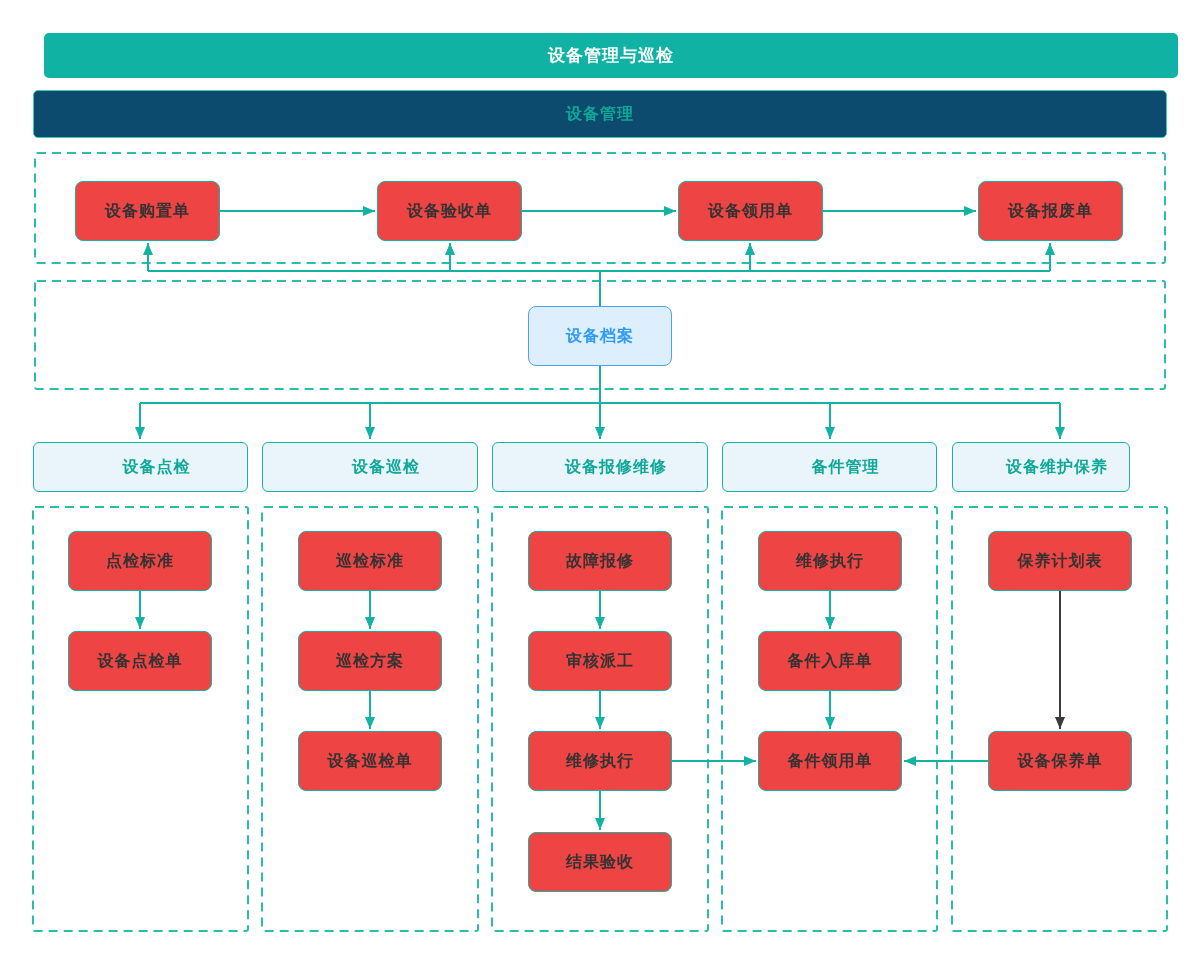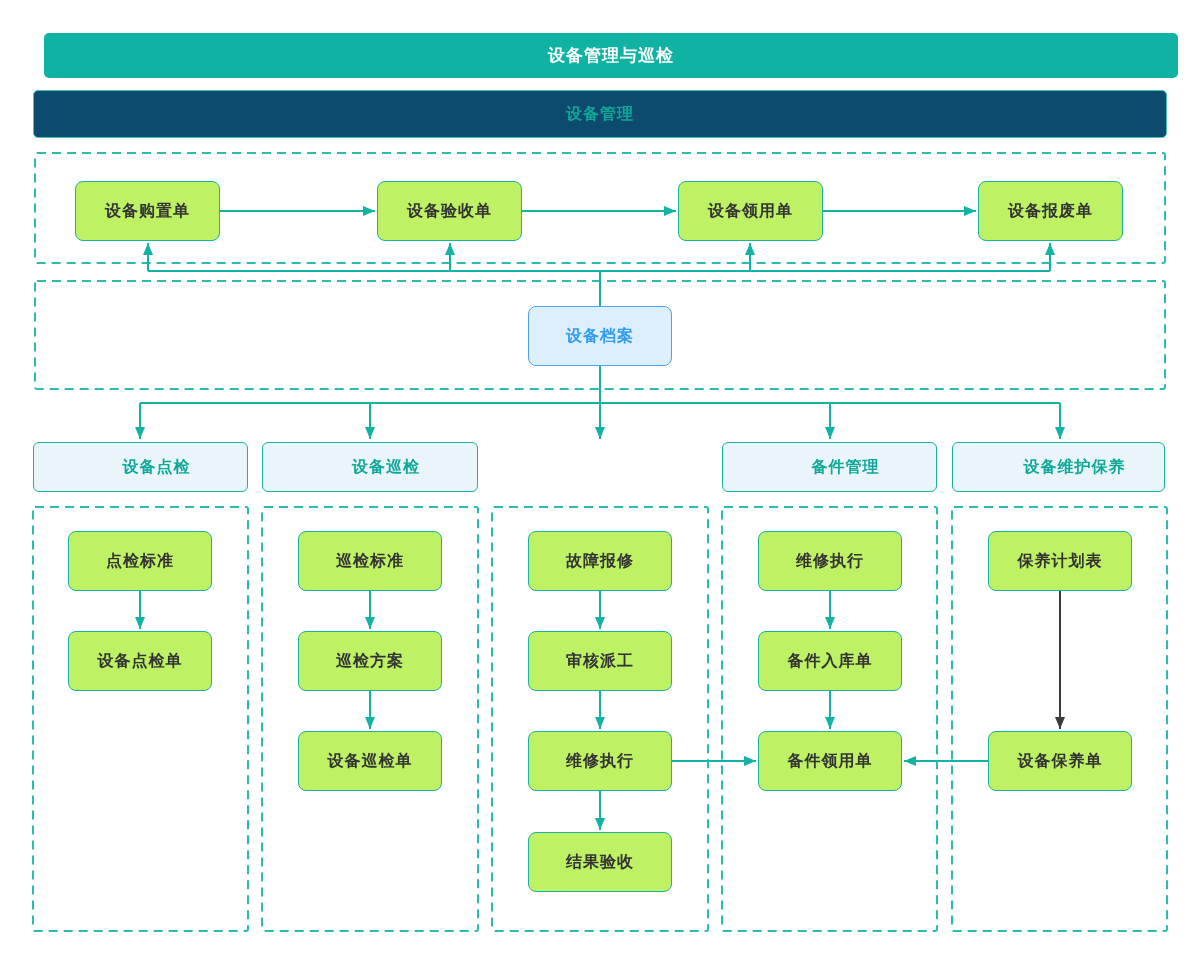--- a/index.html
+++ b/index.html
@@ -15,21 +15,21 @@
   }
   .bar-sub{
     position:absolute;left:33px;top:90px;width:1134px;height:48px;
     background:#0c4a6e;border:1px solid #49c3b8;border-radius:5px;
     display:flex;align-items:center;justify-content:center;
     color:#0fa898;font-size:16px;font-weight:bold;letter-spacing:1px;
     box-sizing:border-box;
   }
   .node{
     position:absolute;width:144px;height:60px;
-    background:#bef264;border:1.5px solid #16b2a3;border-radius:8px;
+    background:#ef4444;border:1.5px solid #16b2a3;border-radius:8px;
     display:flex;align-items:center;justify-content:center;
     color:#333333;font-size:16px;font-weight:bold;letter-spacing:1px;
     box-sizing:border-box;
   }
   .node-blue{
     background:#ddeefc;border-color:#4aa2f0;color:#2f9bf1;
   }
   .hdr{
     position:absolute;top:442px;height:50px;
     background:#e9f5fa;border:1.5px solid #16b2a3;border-radius:6px;
@@ -115,22 +115,23 @@
 
   <div class="node" style="left:75px;top:181px;width:145px">设备购置单</div>
   <div class="node" style="left:377px;top:181px;width:145px">设备验收单</div>
   <div class="node" style="left:678px;top:181px;width:145px">设备领用单</div>
   <div class="node" style="left:978px;top:181px;width:145px">设备报废单</div>
 
   <div class="node node-blue" style="left:528px;top:306px">设备档案</div>
 
   <div class="hdr" style="left:33px;width:215px">设备点检</div>
   <div class="hdr" style="left:262px;width:216px">设备巡检</div>
+  <div class="hdr" style="left:492px;width:216px">设备报修维修</div>
   <div class="hdr" style="left:722px;width:215px">备件管理</div>
-  <div class="hdr" style="left:952px;width:213px">设备维护保养</div>
+  <div class="hdr" style="left:952px;width:178px">设备维护保养</div>
 
   <div class="node" style="left:68px;top:531px">点检标准</div>
   <div class="node" style="left:68px;top:631px">设备点检单</div>
 
   <div class="node" style="left:298px;top:531px">巡检标准</div>
   <div class="node" style="left:298px;top:631px">巡检方案</div>
   <div class="node" style="left:298px;top:731px">设备巡检单</div>
 
   <div class="node" style="left:528px;top:531px">故障报修</div>
   <div class="node" style="left:528px;top:631px">审核派工</div>

